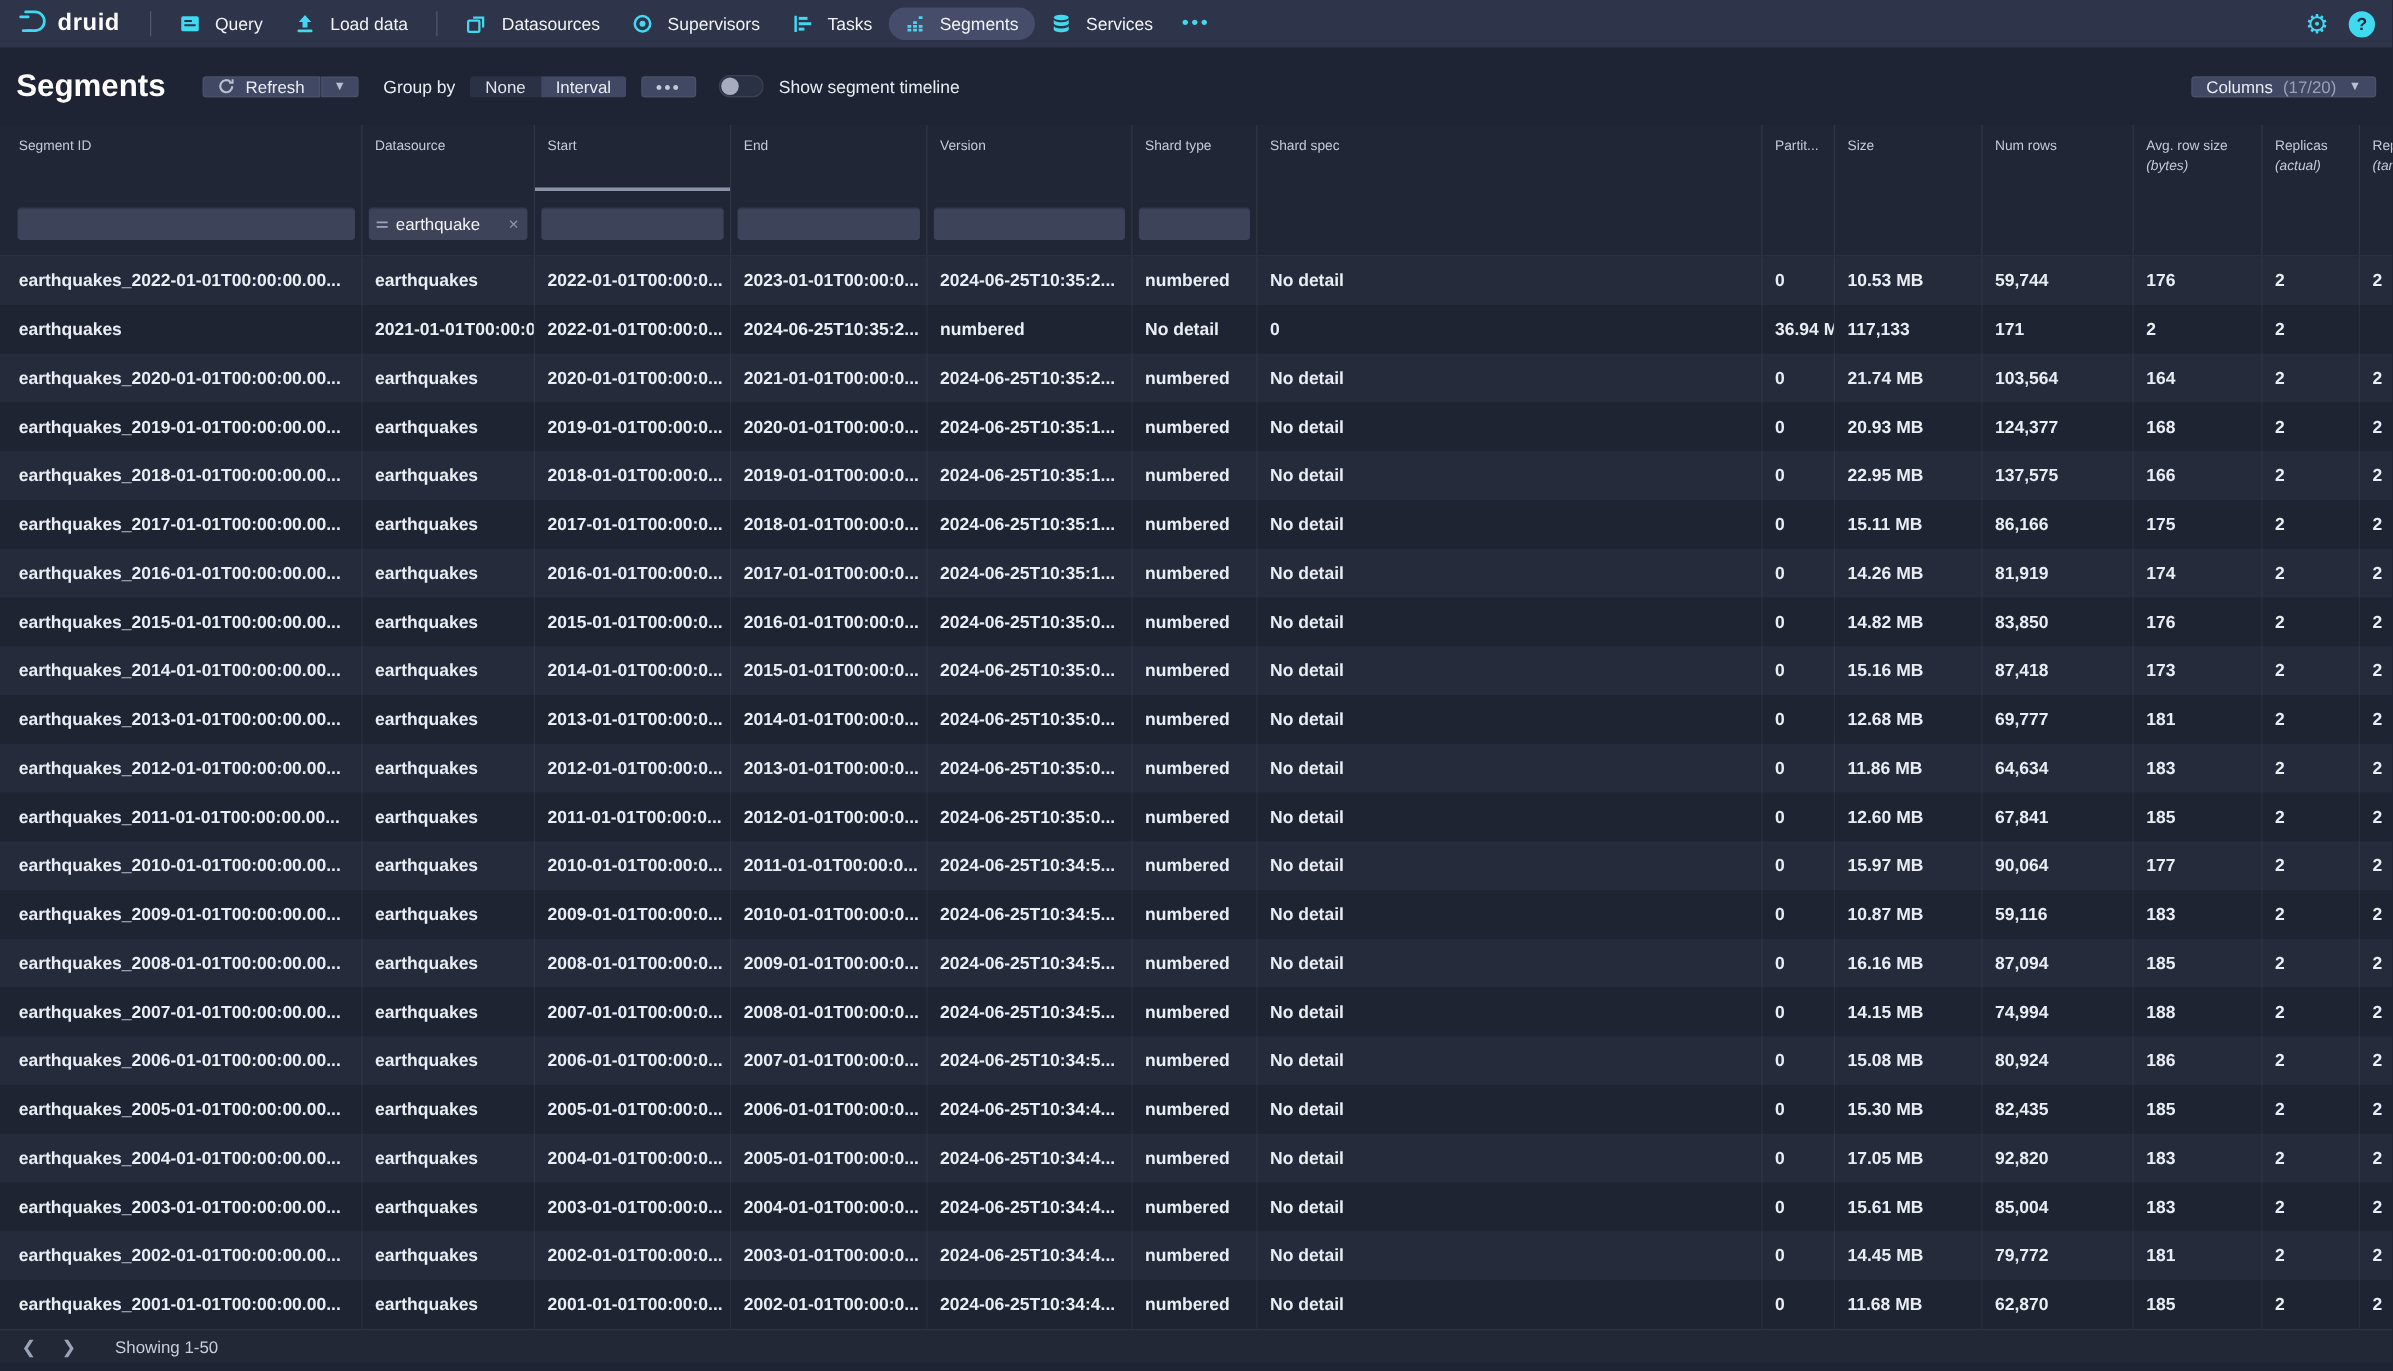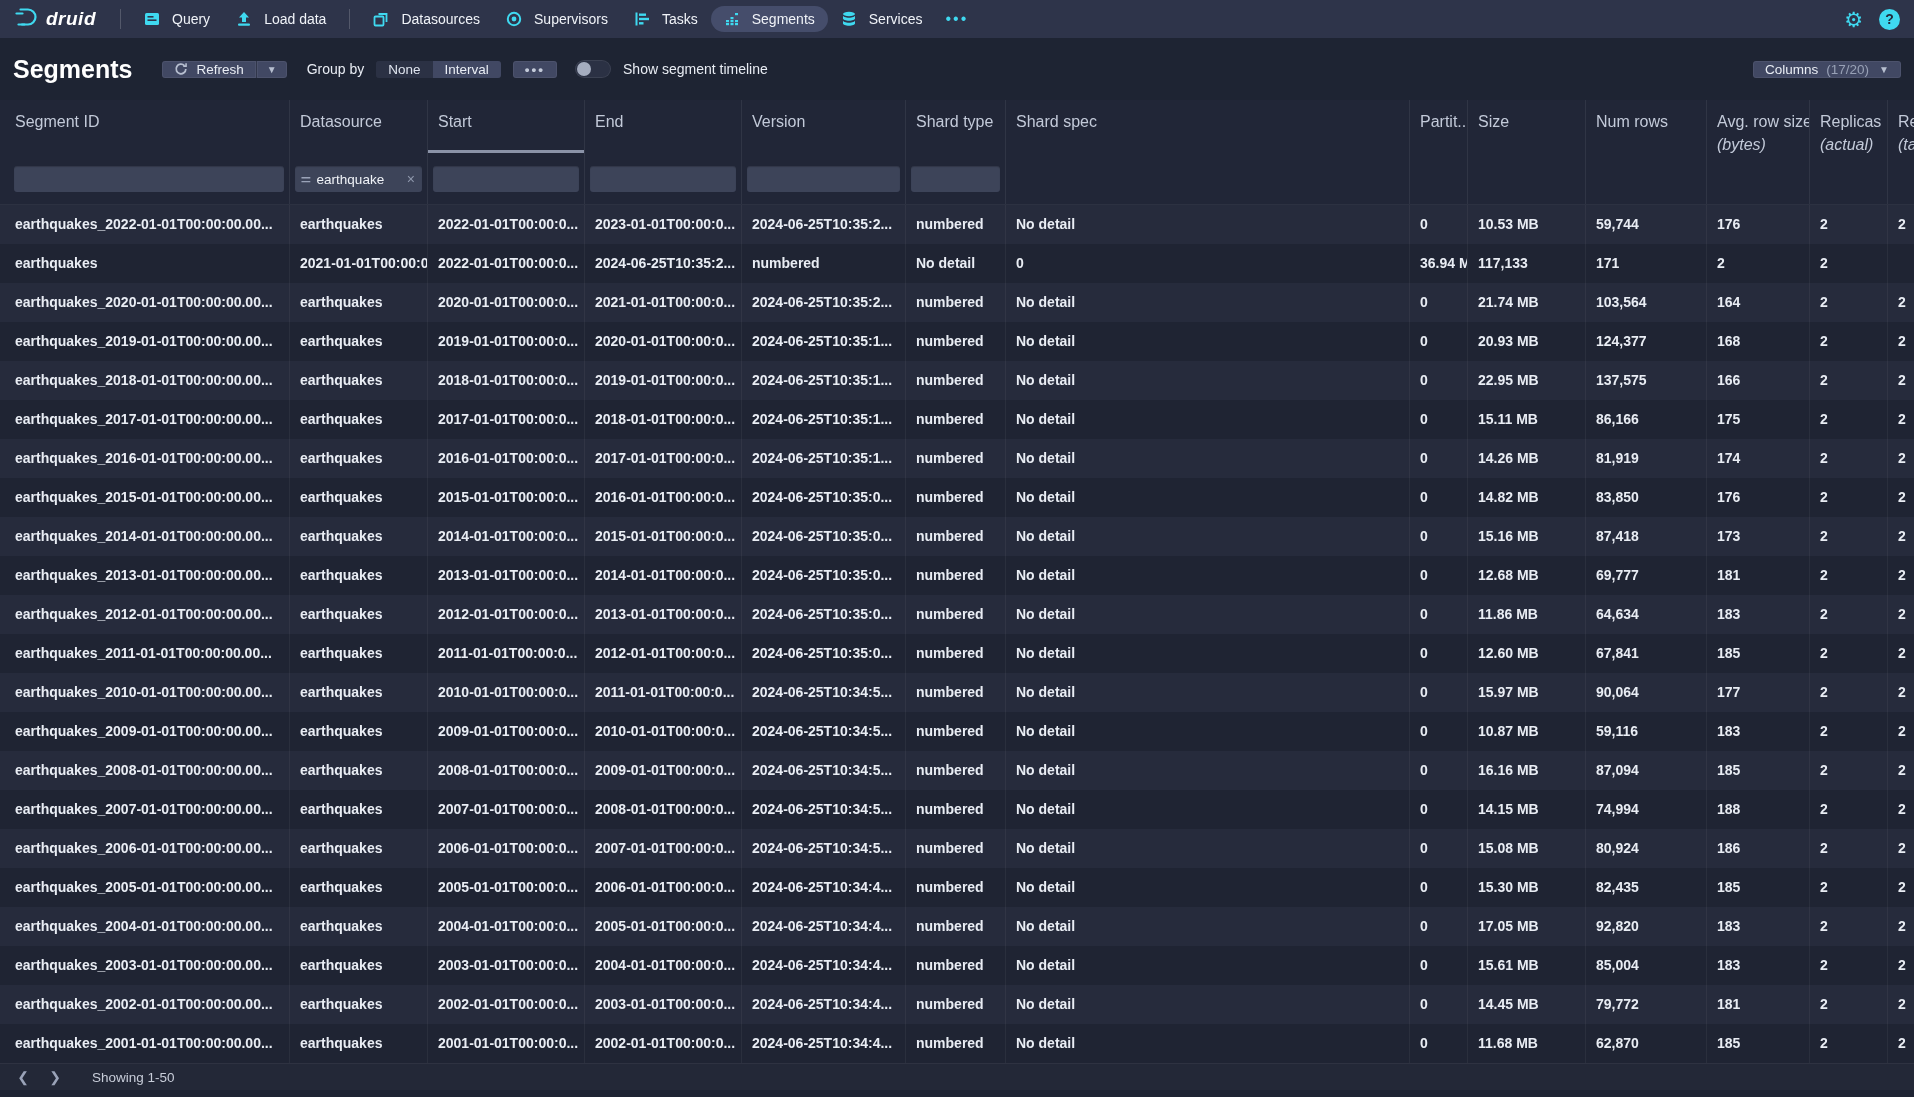--- a/index.html
+++ b/index.html
@@ -9,21 +9,21 @@
     --input:#3d4459; --btn:#414863; --btn-dark:#2b3144;
     --cyan:#3fd9f0; --text:#e9edf4; --muted:#a9b2c6; --head:#c3cad9;
     --cols:290px 138px 157px 157px 164px 100px 404px 58px 118px 121px 103px 78px 140px;
   }
   *{margin:0;padding:0;box-sizing:border-box;}
   html,body{width:1914px;height:1097px;overflow:hidden;}
   body{background:var(--bg);font-family:"Liberation Sans",sans-serif;color:var(--text);}
 
   
   .topnav{height:38px;background:var(--nav);display:flex;align-items:center;padding:0 14px;}
-  .logo{display:flex;align-items:center;gap:8px;margin-right:14px;font-style:italic;}
+  .logo{display:flex;align-items:center;gap:8px;margin-right:14px;}
   .logo-text{font-size:19px;font-weight:600;color:#fff;letter-spacing:.5px;}
   .nav-divider{width:1px;height:20px;background:rgba(255,255,255,.18);margin:0 10px;}
   .nav-item{display:flex;align-items:center;gap:12px;padding:5px 13px;border-radius:16px;
     font-size:14px;color:#f0f3f8;cursor:pointer;white-space:nowrap;}
   .nav-item.active{background:#454d6b;}
   .nav-item .ico{display:flex;color:var(--cyan);}
   .nav-more{color:var(--cyan);font-size:16px;letter-spacing:2px;padding:0 10px;cursor:pointer;}
   .nav-right{margin-left:auto;display:flex;align-items:center;gap:16px;}
   .gear{color:var(--cyan);font-size:21px;line-height:1;cursor:pointer;}
   .help{width:21px;height:21px;border-radius:50%;background:var(--cyan);color:#232a3c;
@@ -48,21 +48,21 @@
   .switch .knob{position:absolute;left:2px;top:2px;width:14px;height:14px;border-radius:50%;background:#a5adbf;}
   .switch-label{font-size:14px;color:var(--text);}
   .spacer{flex:1;}
   .columns-btn .sub{color:#98a1b6;}
   .columns-btn .caret-down{color:#b7bfd0;font-size:10px;margin-left:2px;}
 
   
   .table{position:relative;width:1914px;background:var(--panel);}
   .trow{display:grid;grid-template-columns:var(--cols);}
   .thead{height:53px;}
-  .th{padding:10px 0 0 10px;font-size:16px;color:var(--head);border-right:1px solid var(--border);
+  .th{padding:10px 0 0 10px;font-size:11px;color:var(--head);border-right:1px solid var(--border);
     overflow:hidden;white-space:nowrap;cursor:pointer;line-height:1.45;}
   .th:first-child{padding-left:15px;}
   .th .sub{font-style:italic;display:block;}
   .th.sorted{box-shadow:inset 0 -3px 0 #8b93a8;}
   .filters{height:52px;border-bottom:1px solid var(--border-soft);}
   .fcell{border-right:1px solid var(--border);padding:13px 5px 0 5px;overflow:hidden;}
   .fcell:first-child{padding-left:14px;}
   .finput{height:26px;background:var(--input);border-radius:3px;box-shadow:inset 0 1px 1px rgba(0,0,0,.2);
     display:flex;align-items:center;overflow:hidden;}
   .ftag{display:flex;align-items:center;gap:7px;padding:0 7px;width:100%;}

